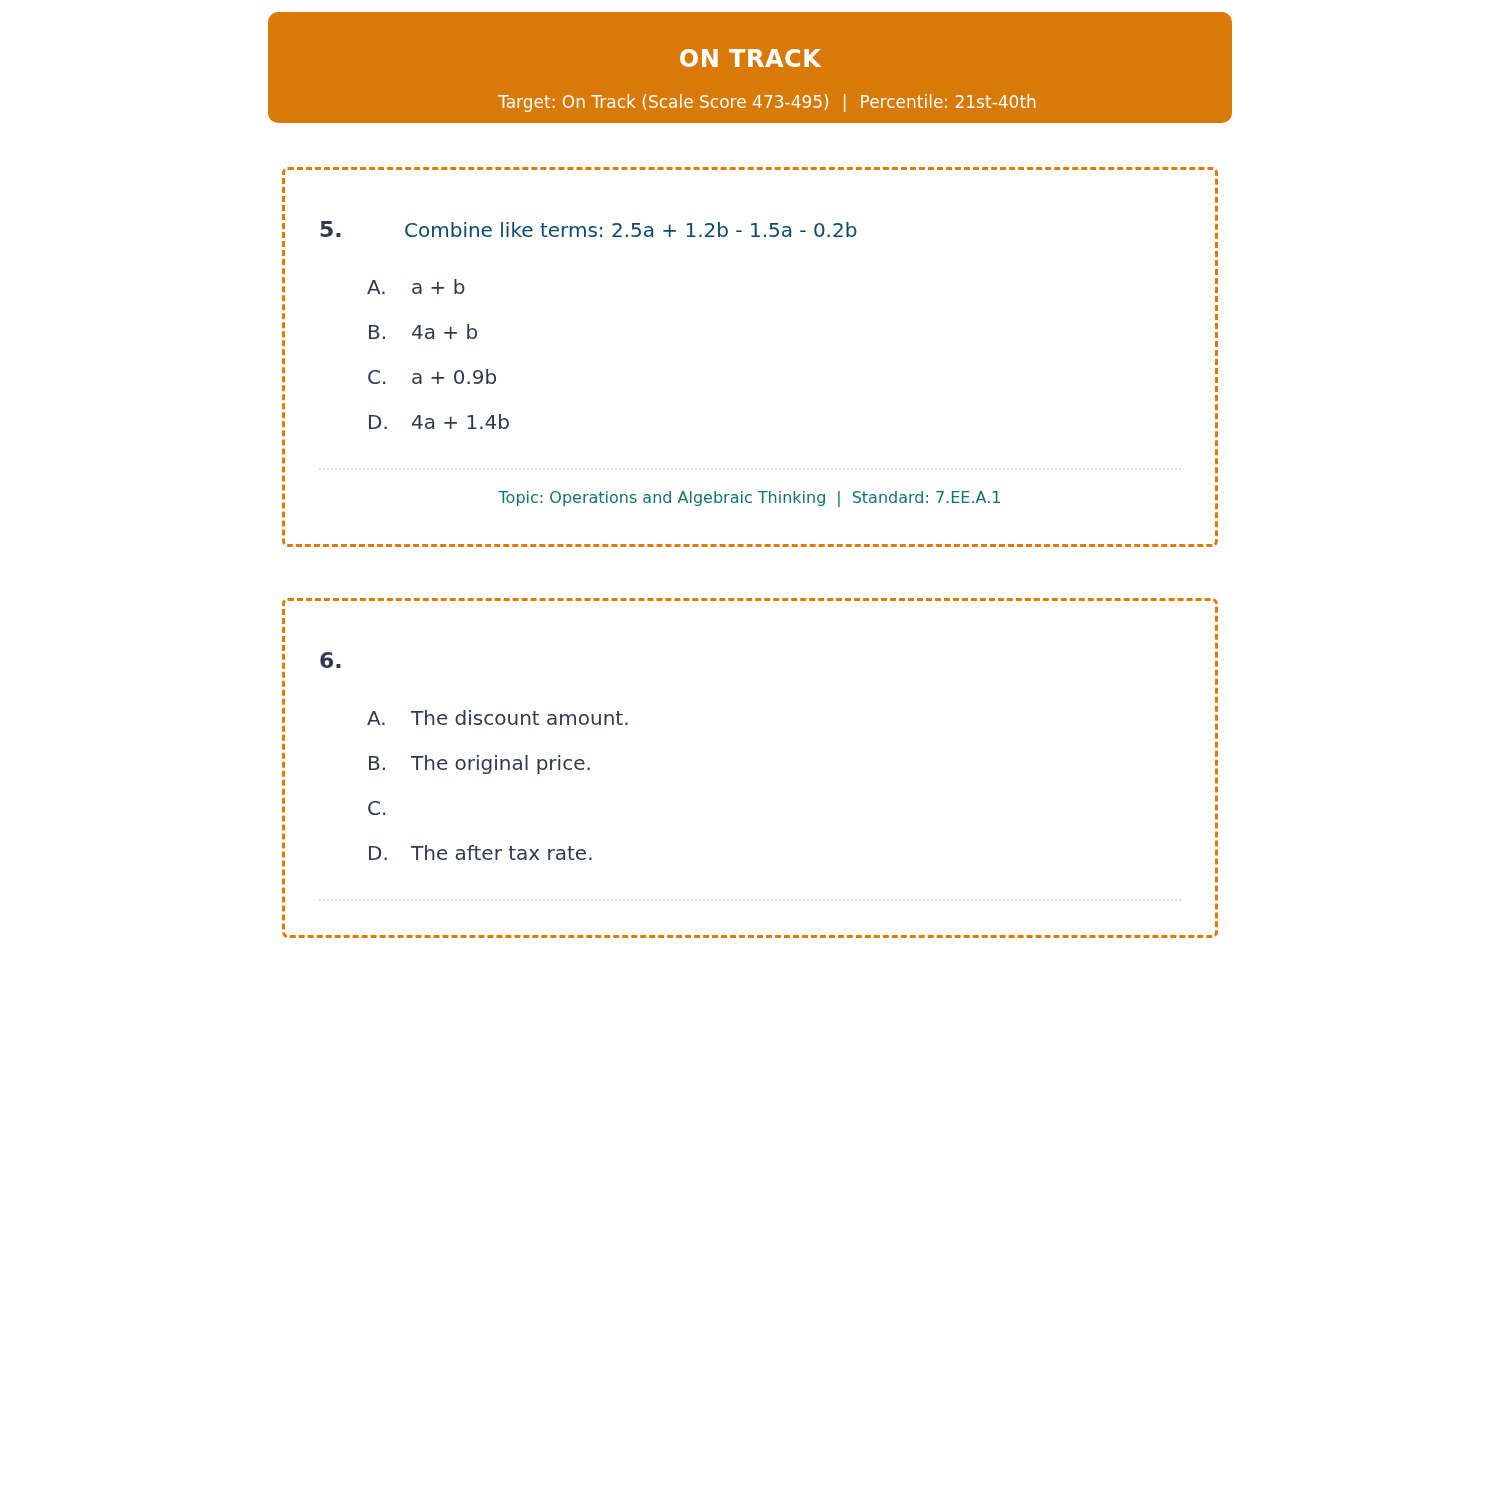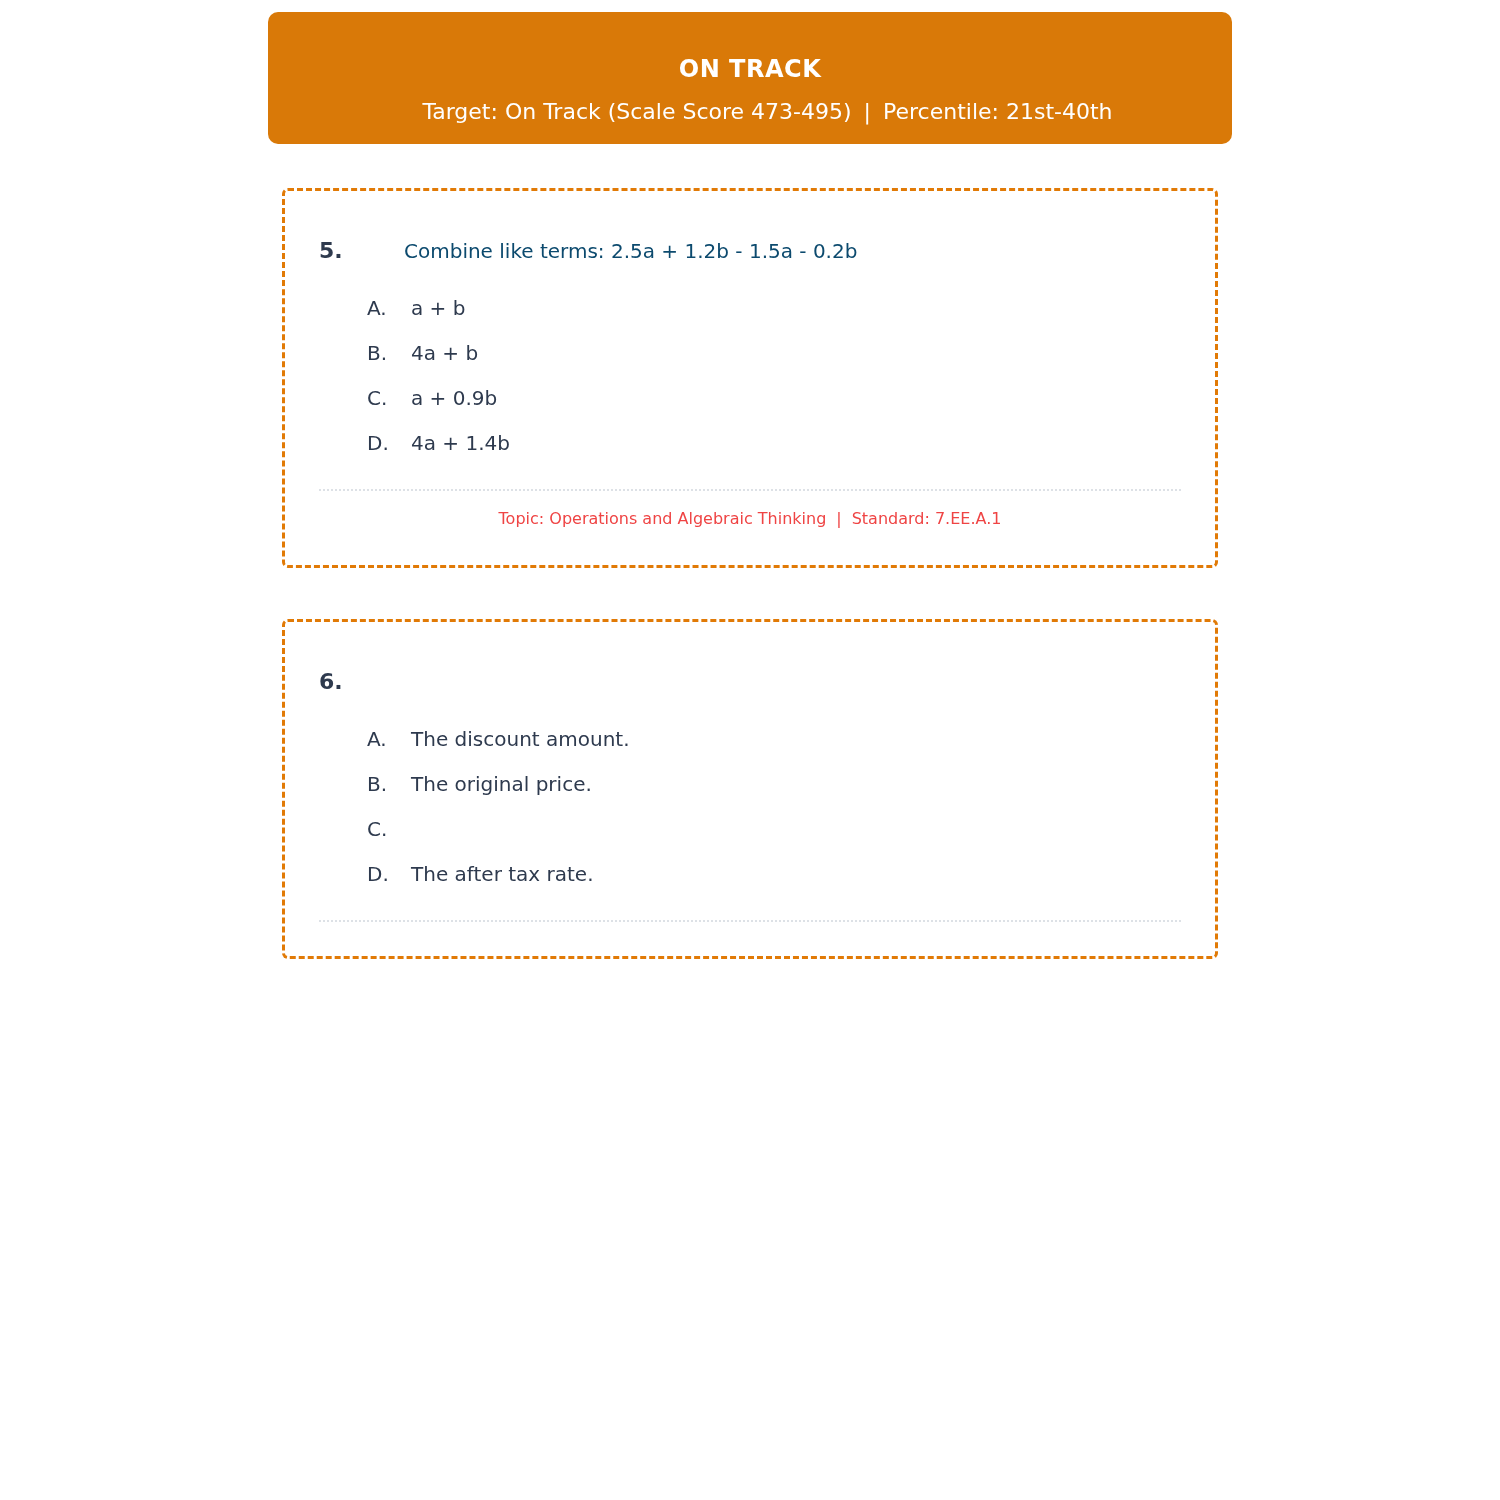--- a/index.html
+++ b/index.html
@@ -15,34 +15,34 @@
     background: #ffffff;
     position: relative;
   }
   
   .banner {
     width: 964px;
     margin: 0 auto;
     margin-top: 12px;
     background: #d97908;
     border-radius: 10px;
-    height: 132px;
-    padding-top: 42px;
+    height: 111px;
+    padding-top: 32px;
     text-align: center;
     color: #ffffff;
   }
   .banner-title {
     font-size: 24px;
     font-weight: bold;
     line-height: 30px;
     letter-spacing: 0.5px;
   }
   .banner-subtitle {
     margin-top: 16px;
-    font-size: 22px;
+    font-size: 17px;
     line-height: 24px;
     margin-left: 35px;
   }
   .banner-subtitle .sep { margin: 0 12px; }
   
   .card {
     width: 936px;
     margin: 0 auto;
     border: 3px dashed #e17a06;
     border-radius: 6px;
@@ -83,21 +83,21 @@
   .opt-letter { flex: 0 0 44px; }
   .divider {
     border-top: 2px dotted #dde1e6;
     margin-top: 31px;
   }
   .meta {
     margin-top: 16px;
     text-align: center;
     font-size: 16px;
     line-height: 24px;
-    color: #ef4444;
+    color: #0f766e;
   }
   .meta .sep { margin: 0 10px; }
   
   .footer {
     margin-top: 398px;
     padding: 0 265px;
     text-align: center;
     font-size: 15px;
     line-height: 19px;
     color: #3a3f47;

